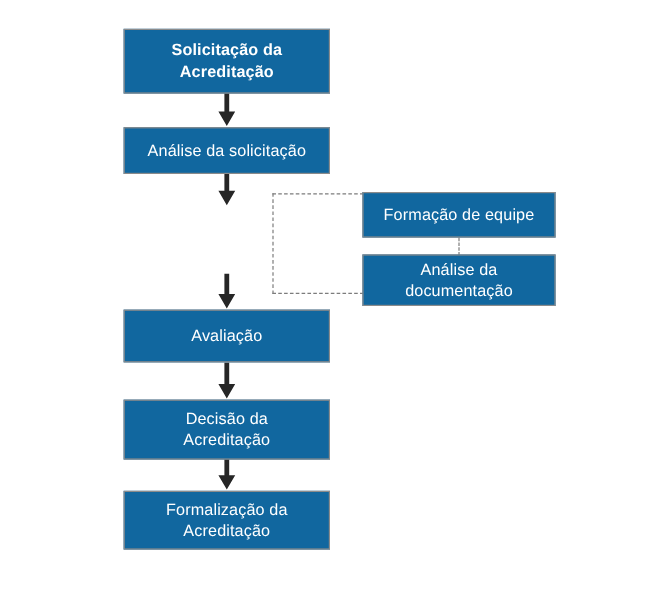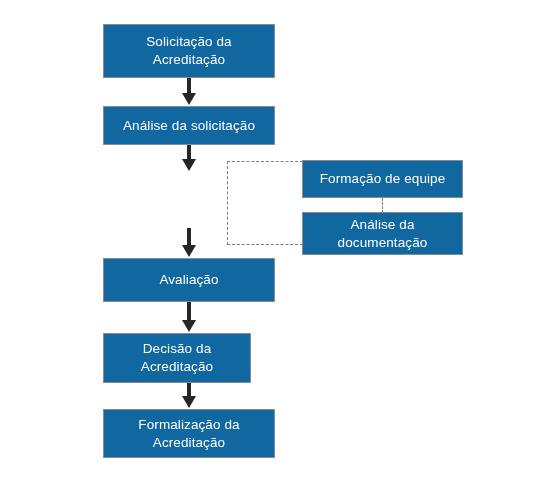--- a/index.html
+++ b/index.html
@@ -37,25 +37,25 @@
     line-height: 18px;
     letter-spacing: 0.1px;
     user-select: none;
   }
   .node .label {
     display: block;
     padding: 0 6px;
     white-space: pre-line;
   }
   
-  #n-solicitacao   { left:103px; top:24px;  width:172px; height:54px; }
+  #n-solicitacao   { left:103px; top:24px;  width:172px; height:54px;font-weight:bold; }
   #n-analise-sol   { left:103px; top:106px; width:172px; height:39px; }
   #n-preparacao    { left:103px; top:172px; width:172px; height:56px; }
   #n-avaliacao     { left:103px; top:258px; width:172px; height:44px; }
-  #n-decisao       { left:103px; top:333px; width:148px; height:50px; }
+  #n-decisao       { left:103px; top:333px; width:172px; height:50px; }
   #n-formalizacao  { left:103px; top:409px; width:172px; height:49px; }
   
   #n-formacao      { left:302px; top:160px; width:161px; height:38px; }
   #n-analise-doc   { left:302px; top:212px; width:161px; height:43px; }
 
   
   .arrow {
     position: absolute;
     width: 22px;
   }

